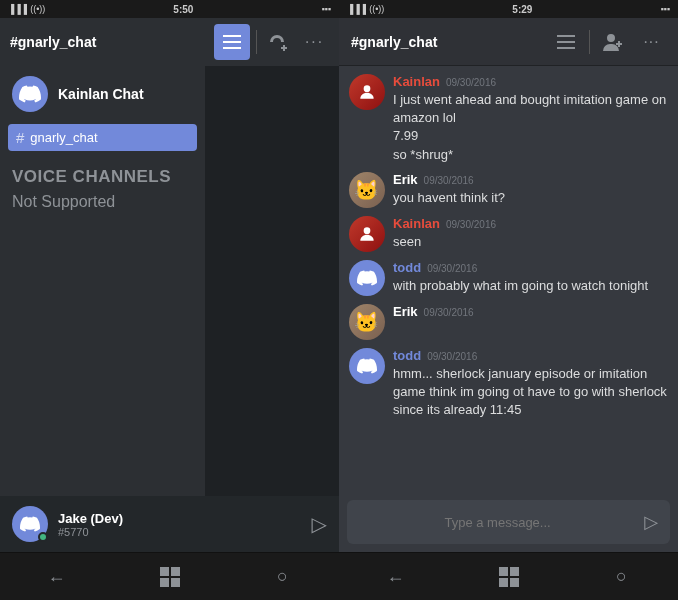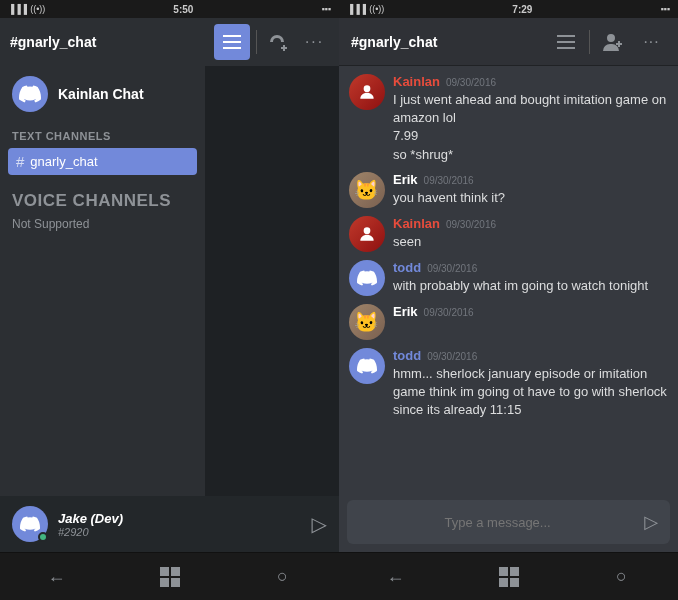--- a/index.html
+++ b/index.html
@@ -72,42 +72,41 @@
 
         <div style="display:flex; align-items:center; padding:10px 12px; gap:10px;">
           <div style="width:36px; height:36px; border-radius:50%; background:#7289da; display:flex; align-items:center; justify-content:center; flex-shrink:0;">
             <svg width="22" height="22" viewBox="0 0 24 24" fill="white">
               <path d="M20.317 4.37a19.791 19.791 0 0 0-4.885-1.515.074.074 0 0 0-.079.037c-.21.375-.444.864-.608 1.25a18.27 18.27 0 0 0-5.487 0 12.64 12.64 0 0 0-.617-1.25.077.077 0 0 0-.079-.037A19.736 19.736 0 0 0 3.677 4.37a.07.07 0 0 0-.032.027C.533 9.046-.32 13.58.099 18.057c.001.022.01.043.027.057a19.9 19.9 0 0 0 5.993 3.03.078.078 0 0 0 .084-.028 14.09 14.09 0 0 0 1.226-1.994.076.076 0 0 0-.041-.106 13.107 13.107 0 0 1-1.872-.892.077.077 0 0 1-.008-.128 10.2 10.2 0 0 0 .372-.292.074.074 0 0 1 .077-.01c3.928 1.793 8.18 1.793 12.062 0a.074.074 0 0 1 .078.01c.12.098.246.198.373.292a.077.077 0 0 1-.006.127 12.299 12.299 0 0 1-1.873.892.077.077 0 0 0-.041.107c.36.698.772 1.362 1.225 1.993a.076.076 0 0 0 .084.028 19.839 19.839 0 0 0 6.002-3.03.077.077 0 0 0 .032-.054c.5-5.177-.838-9.674-3.549-13.66a.061.061 0 0 0-.031-.03z"></path>
             </svg>
           </div>
           <span style="color:#fff; font-size:14px; font-weight:700;">Kainlan Chat</span>
         </div>
 
-        <div style="color:#8e9297; font-size:11px; font-weight:700; text-transform:uppercase; padding:8px 12px 4px; letter-spacing:0.5px;">Text Channels</div>
 
         <div style="display:flex; align-items:center; gap:6px; margin:2px 8px; padding:5px 8px; background:#7289da; border-radius:4px; cursor:pointer;">
           <span style="color:rgba(255,255,255,0.7); font-size:15px;">#</span>
           <span style="color:#fff; font-size:13px;">gnarly_chat</span>
         </div>
 
         <div style="color:#8e9297; font-size:17px; font-weight:700; text-transform:uppercase; padding:14px 12px 4px; letter-spacing:0.5px;">Voice Channels</div>
-        <div style="color:#8e9297; font-size:12px; padding:2px 12px;">Not Supported</div>
+        <div style="color:#8e9297; font-size:16px; padding:2px 12px;">Not Supported</div>
       </div>
     </div>
 
     <div style="height:56px; background:#23272a; display:flex; align-items:center; padding:0 12px; gap:10px;">
       <div style="width:36px; height:36px; border-radius:50%; background:#7289da; display:flex; align-items:center; justify-content:center; position:relative; flex-shrink:0;">
         <svg width="20" height="20" viewBox="0 0 24 24" fill="white">
           <path d="M20.317 4.37a19.791 19.791 0 0 0-4.885-1.515.074.074 0 0 0-.079.037c-.21.375-.444.864-.608 1.25a18.27 18.27 0 0 0-5.487 0 12.64 12.64 0 0 0-.617-1.25.077.077 0 0 0-.079-.037A19.736 19.736 0 0 0 3.677 4.37a.07.07 0 0 0-.032.027C.533 9.046-.32 13.58.099 18.057c.001.022.01.043.027.057a19.9 19.9 0 0 0 5.993 3.03.078.078 0 0 0 .084-.028c.462-.62.874-1.285 1.226-1.994a.076.076 0 0 0-.041-.106 13.107 13.107 0 0 1-1.872-.892.077.077 0 0 1-.008-.128 10.2 10.2 0 0 0 .372-.292.074.074 0 0 1 .077-.01c3.928 1.793 8.18 1.793 12.062 0a.074.074 0 0 1 .078.01c.12.098.246.198.373.292a.077.077 0 0 1-.006.127 12.299 12.299 0 0 1-1.873.892.077.077 0 0 0-.041.107c.36.698.772 1.362 1.225 1.993a.076.076 0 0 0 .084.028 19.839 19.839 0 0 0 6.002-3.03.077.077 0 0 0 .032-.054c.5-5.177-.838-9.674-3.549-13.66a.061.061 0 0 0-.031-.03z"></path>
         </svg>
         <div style="width:10px; height:10px; background:#43b581; border-radius:50%; border:2px solid #23272a; position:absolute; bottom:0; right:0;"></div>
       </div>
-      <div style="flex:1;font-style:italic;">
+      <div style="flex:1;">
         <div style="color:#fff; font-size:13px; font-weight:600;">Jake (Dev)</div>
-        <div style="color:#8e9297; font-size:11px;">#2920</div>
+        <div style="color:#8e9297; font-size:11px;">#5770</div>
       </div>
       <span style="color:#8e9297; font-size:20px; cursor:pointer;">▷</span>
     </div>
 
     <div style="height:48px; background:#1a1a1a; display:flex; align-items:center; justify-content:space-around; border-top:1px solid #111;">
       <div style="width:40px; height:40px; display:flex; align-items:center; justify-content:center; cursor:pointer;">
         <span style="color:#8e9297; font-size:18px;">←</span>
       </div>
       <div style="width:40px; height:40px; display:flex; align-items:center; justify-content:center; cursor:pointer;">
         <svg width="20" height="20" viewBox="0 0 20 20" fill="#8e9297">
@@ -123,21 +122,21 @@
     </div>
   </div>
 
   <div style="width:339px; height:600px; display:flex; flex-direction:column; background:#36393f;">
 
     <div style="height:18px; background:#1a1a1a; display:flex; align-items:center; justify-content:space-between; padding:0 8px;">
       <div style="display:flex; gap:3px; align-items:center;">
         <span style="color:#ccc; font-size:9px;">▐▐▐</span>
         <span style="color:#ccc; font-size:9px;">((•))</span>
       </div>
-      <span style="color:#ccc; font-size:10px; font-weight:bold;">7:29</span>
+      <span style="color:#ccc; font-size:10px; font-weight:bold;">5:29</span>
       <div style="display:flex; gap:3px; align-items:center;">
         <span style="color:#ccc; font-size:9px;">▪▪▪</span>
       </div>
     </div>
 
     <div style="height:48px; background:#2f3136; display:flex; align-items:center; padding:0 12px; gap:8px; border-bottom:1px solid #202225;">
       <span style="color:#fff; font-size:14px; font-weight:600; flex:1;">#gnarly_chat</span>
       <div style="width:30px; height:30px; display:flex; align-items:center; justify-content:center; cursor:pointer;">
         <svg width="18" height="18" viewBox="0 0 18 18" fill="#8e9297">
           <rect x="0" y="2" width="18" height="2"></rect>
@@ -235,21 +234,21 @@
         <div style="width:36px; height:36px; border-radius:50%; flex-shrink:0; overflow:hidden; background:#7289da; display:flex; align-items:center; justify-content:center;">
           <svg width="20" height="20" viewBox="0 0 24 24" fill="white">
             <path d="M20.317 4.37a19.791 19.791 0 0 0-4.885-1.515.074.074 0 0 0-.079.037c-.21.375-.444.864-.608 1.25a18.27 18.27 0 0 0-5.487 0 12.64 12.64 0 0 0-.617-1.25.077.077 0 0 0-.079-.037A19.736 19.736 0 0 0 3.677 4.37a.07.07 0 0 0-.032.027C.533 9.046-.32 13.58.099 18.057c.001.022.01.043.027.057a19.9 19.9 0 0 0 5.993 3.03.078.078 0 0 0 .084-.028c.462-.62.874-1.285 1.226-1.994a.076.076 0 0 0-.041-.106 13.107 13.107 0 0 1-1.872-.892.077.077 0 0 1-.008-.128 10.2 10.2 0 0 0 .372-.292.074.074 0 0 1 .077-.01c3.928 1.793 8.18 1.793 12.062 0a.074.074 0 0 1 .078.01c.12.098.246.198.373.292a.077.077 0 0 1-.006.127 12.299 12.299 0 0 1-1.873.892.077.077 0 0 0-.041.107c.36.698.772 1.362 1.225 1.993a.076.076 0 0 0 .084.028 19.839 19.839 0 0 0 6.002-3.03.077.077 0 0 0 .032-.054c.5-5.177-.838-9.674-3.549-13.66a.061.061 0 0 0-.031-.03z"></path>
           </svg>
         </div>
         <div style="flex:1;">
           <div style="display:flex; align-items:baseline; gap:6px; margin-bottom:2px;">
             <span style="font-size:13px; font-weight:700; color:#7289da;">todd</span>
             <span style="font-size:10px; color:#72767d;">09/30/2016</span>
           </div>
-          <div style="color:#dcddde; font-size:13px; line-height:1.4;">hmm... sherlock january episode or imitation game think im going ot have to go with sherlock since its already 11:15</div>
+          <div style="color:#dcddde; font-size:13px; line-height:1.4;">hmm... sherlock january episode or imitation game think im going ot have to go with sherlock since its already 11:45</div>
         </div>
       </div>
 
     </div>
 
     <div style="padding:0 8px 8px;">
       <div style="height:44px; background:#40444b; border-radius:6px; display:flex; align-items:center; padding:0 12px; gap:8px;">
         <input type="text" style="flex: 1 1 0%; background: transparent; border: none; outline: none; color: rgb(220, 221, 222); font-size: 13px; text-align: center;" placeholder="Type a message...">
         <span style="color:#8e9297; font-size:18px; cursor:pointer;">▷</span>
       </div>

